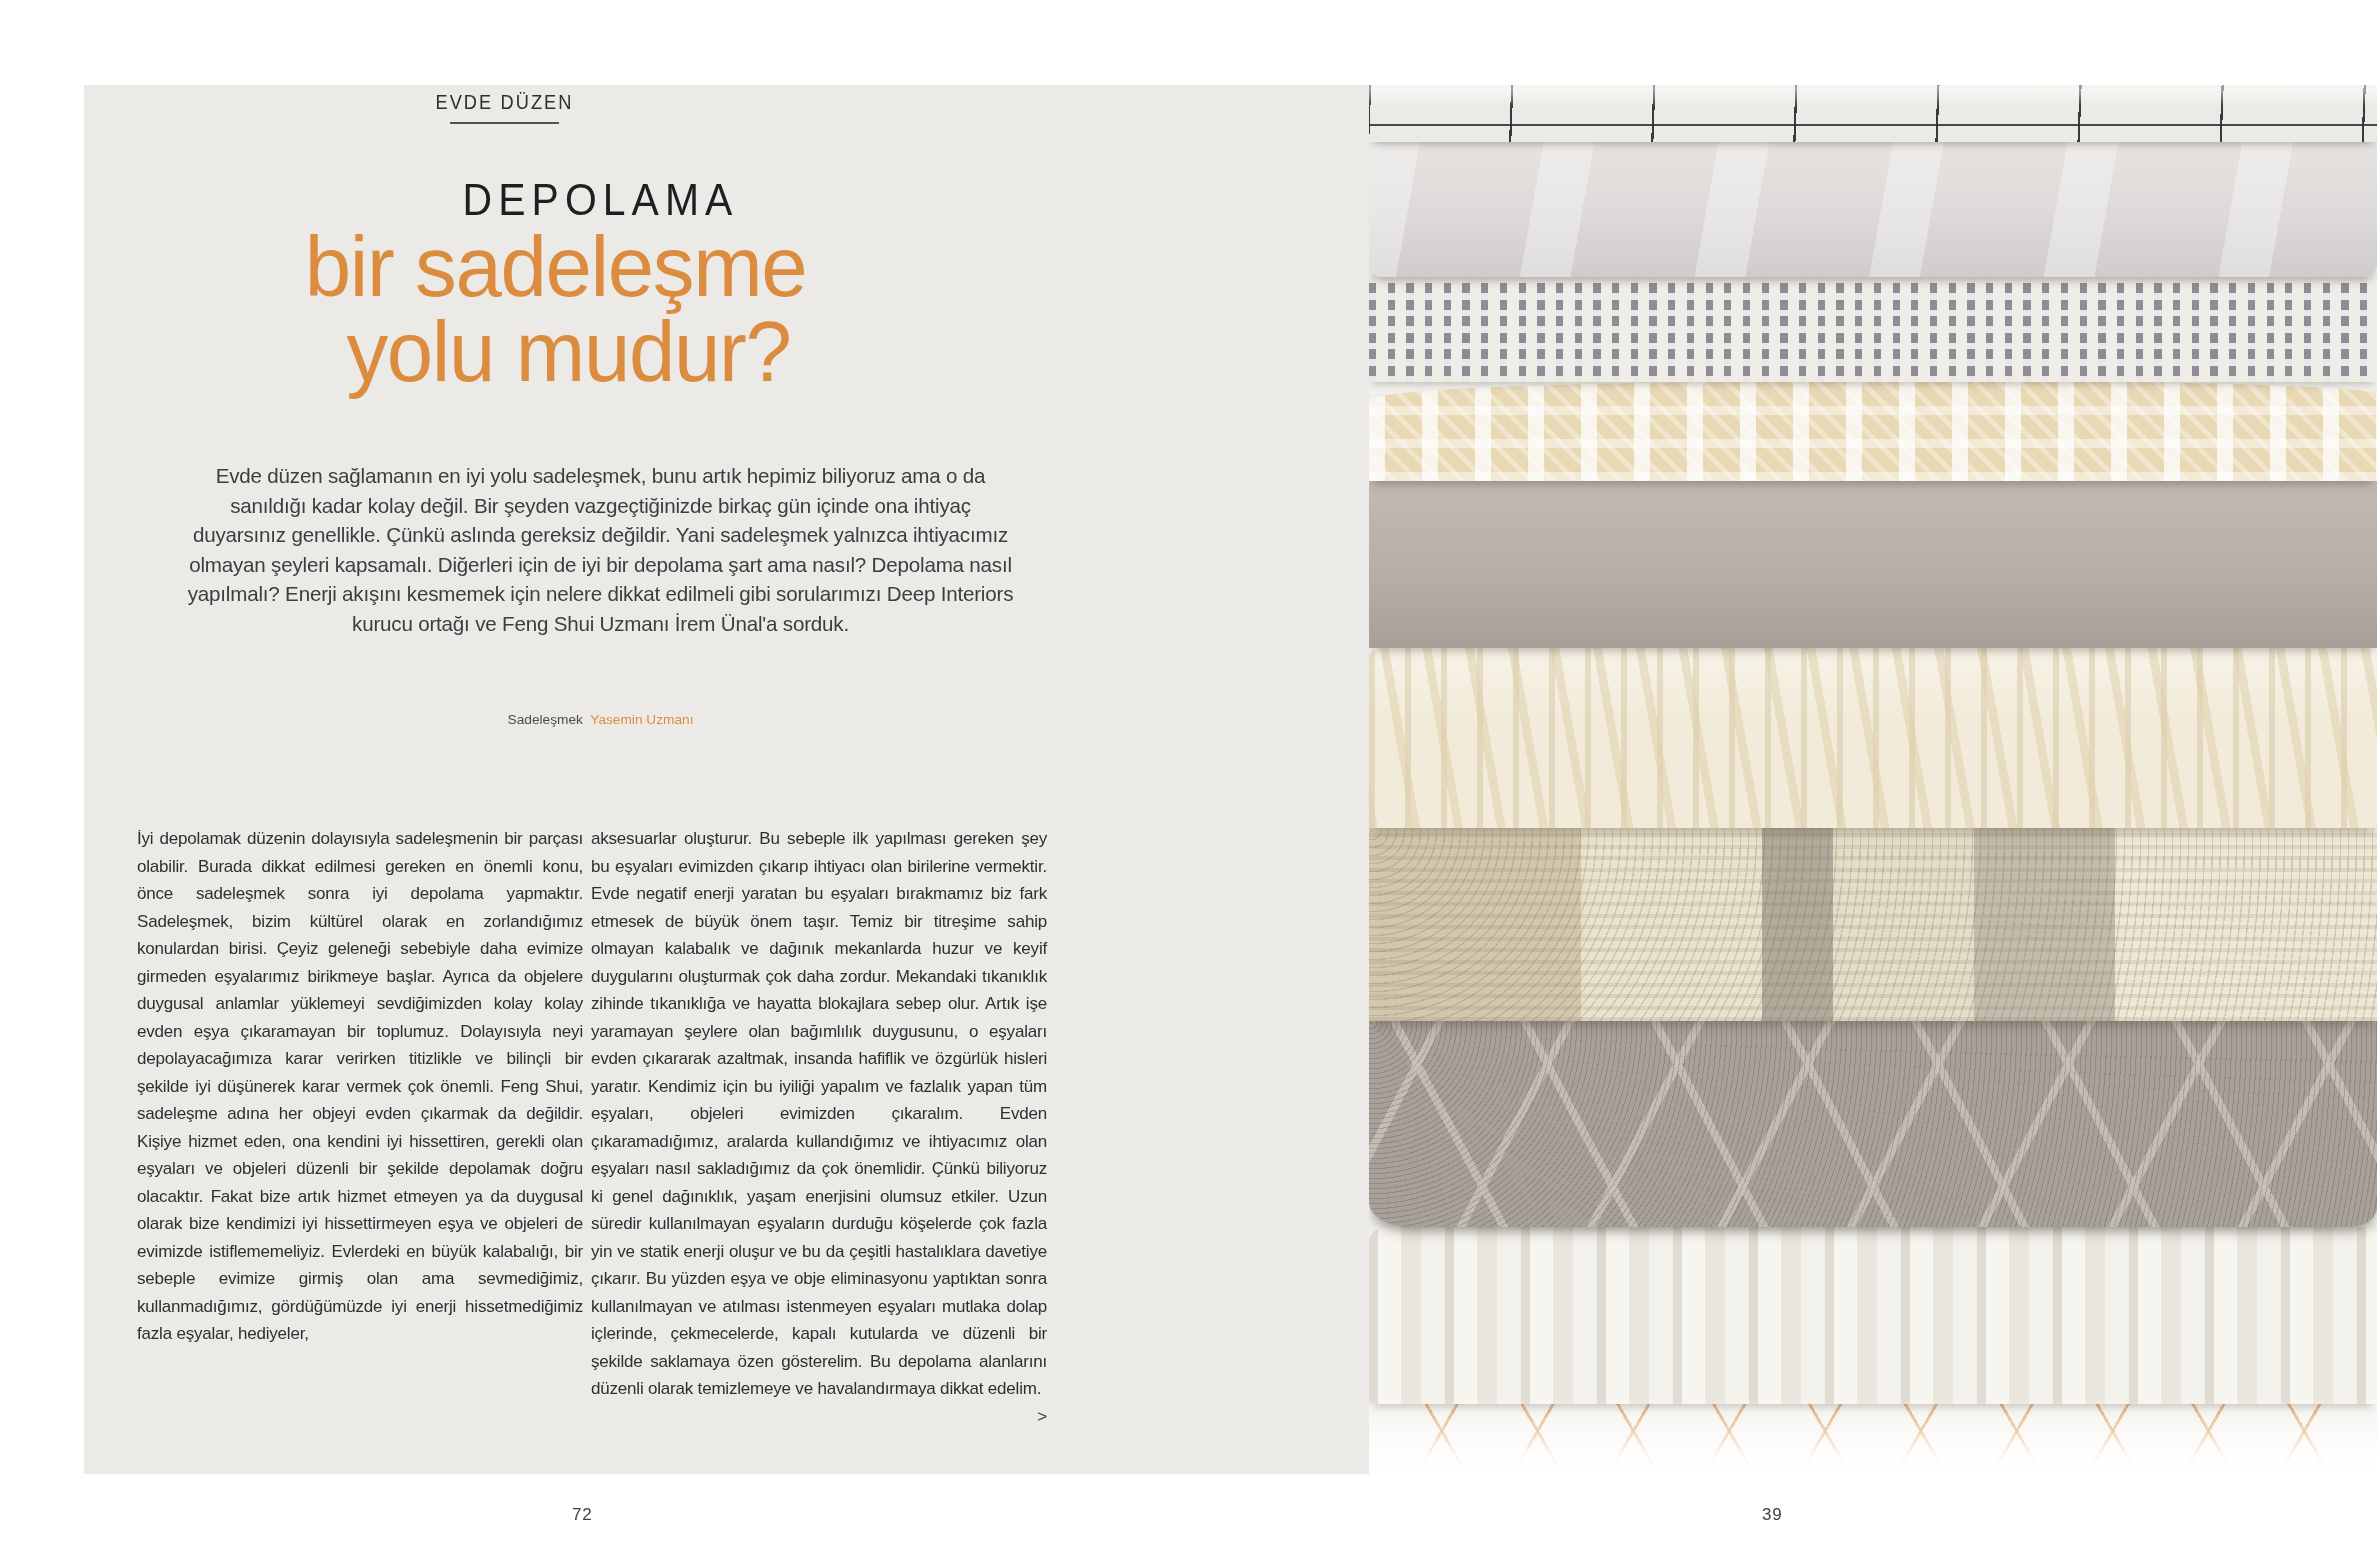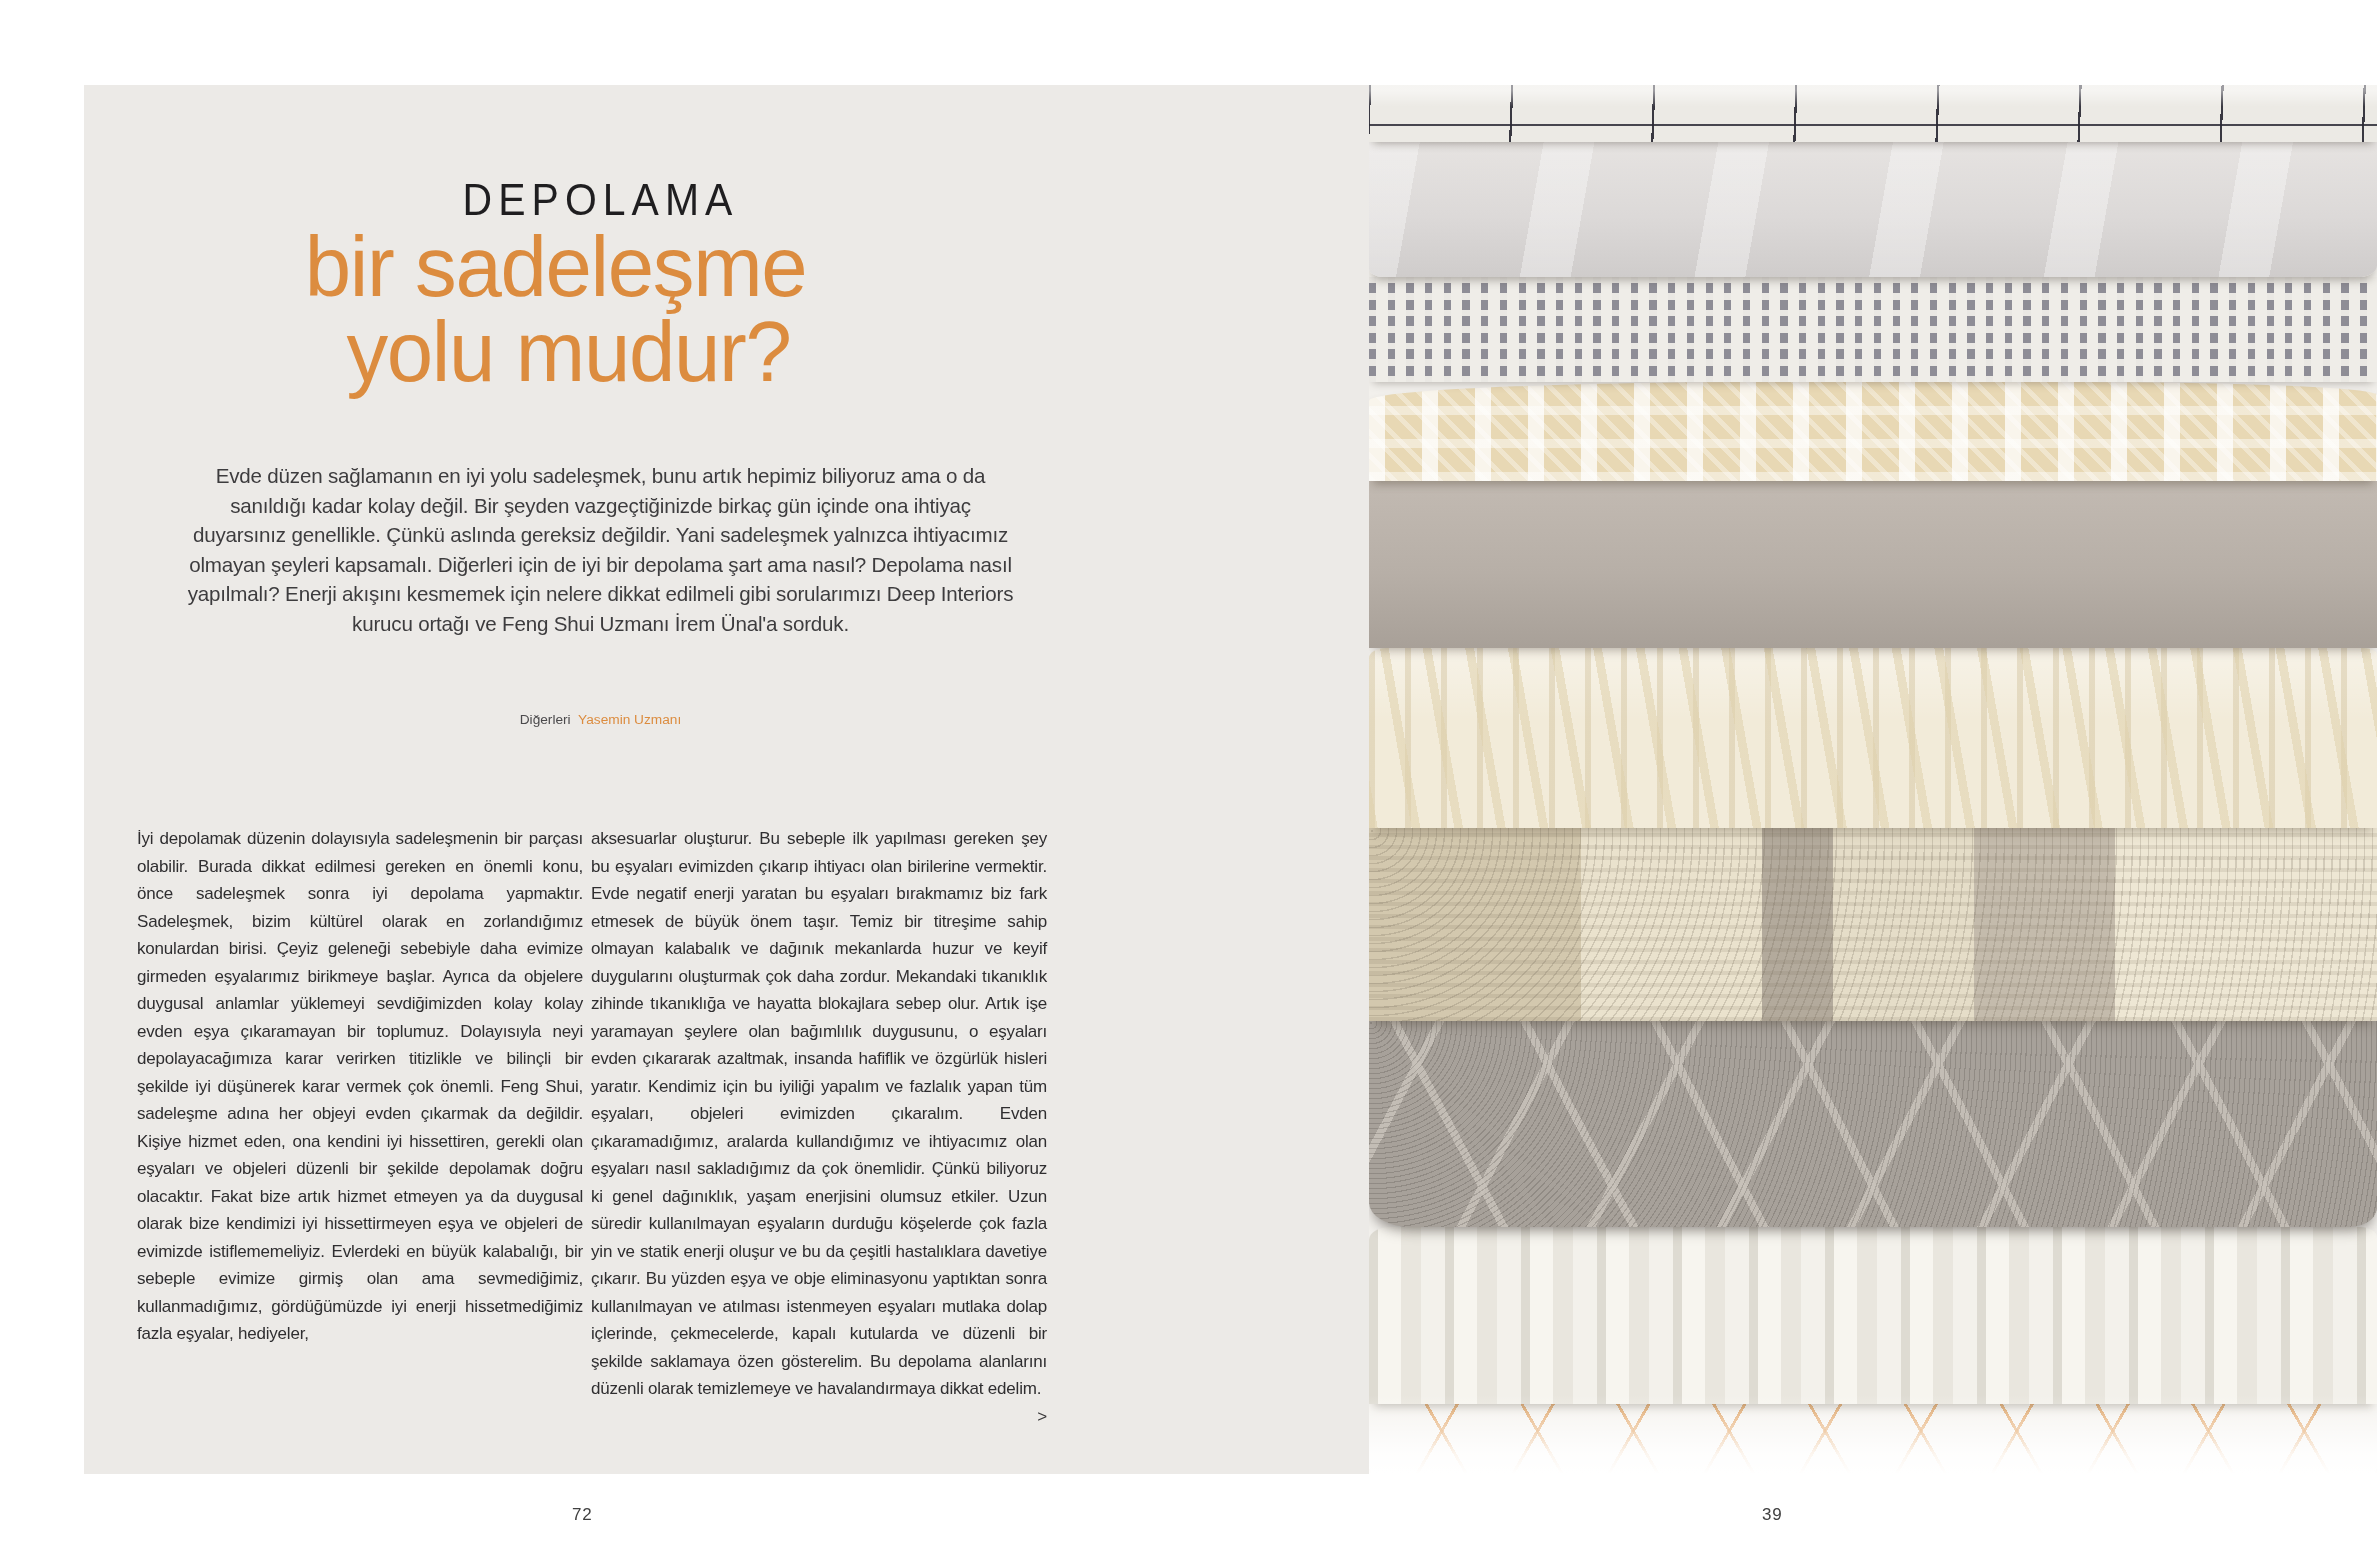--- a/index.html
+++ b/index.html
@@ -154,32 +154,36 @@
 </style>
 </head>
 <body>
 
 <div class="spread">
 
   <div class="left-panel"></div>
 
   <div class="left-content">
 
+    <div class="section-head">
+      <span class="section-label">EVDE DÜZEN</span>
+      <div class="section-underline"></div>
+    </div>
 
     <div class="kicker">DEPOLAMA</div>
 
     <div class="headline">
       <span class="hl1">bir sadeleşme</span>
       <span class="hl2">yolu mudur?</span>
     </div>
 
     <div class="intro">Evde düzen sağlamanın en iyi yolu sadeleşmek, bunu artık hepimiz biliyoruz ama o da sanıldığı kadar kolay değil. Bir şeyden vazgeçtiğinizde birkaç gün içinde ona ihtiyaç duyarsınız genellikle. Çünkü aslında gereksiz değildir. Yani sadeleşmek yalnızca ihtiyacımız olmayan şeyleri kapsamalı. Diğerleri için de iyi bir depolama şart ama nasıl? Depolama nasıl yapılmalı? Enerji akışını kesmemek için nelere dikkat edilmeli gibi sorularımızı Deep Interiors kurucu ortağı ve Feng Shui Uzmanı İrem Ünal'a sorduk.</div>
 
     <div class="byline">
-      <span class="prefix">Diğerleri</span>
+      <span class="prefix">Sadeleşmek</span>
       <span class="author">Yasemin Uzmanı</span>
     </div>
 
     <div class="columns">
       <div class="col col-left">
         <p>İyi depolamak düzenin dolayısıyla sadeleşmenin bir parçası olabilir. Burada dikkat edilmesi gereken en önemli konu, önce sadeleşmek sonra iyi depolama yapmaktır. Sadeleşmek, bizim kültürel olarak en zorlandığımız konulardan birisi. Çeyiz geleneği sebebiyle daha evimize girmeden eşyalarımız birikmeye başlar. Ayrıca da objelere duygusal anlamlar yüklemeyi sevdiğimizden kolay kolay evden eşya çıkaramayan bir toplumuz. Dolayısıyla neyi depolayacağımıza karar verirken titizlikle ve bilinçli bir şekilde iyi düşünerek karar vermek çok önemli. Feng Shui,  sadeleşme adına her objeyi evden çıkarmak da değildir. Kişiye hizmet eden, ona kendini iyi hissettiren, gerekli olan eşyaları ve objeleri düzenli bir şekilde depolamak doğru olacaktır. Fakat bize artık hizmet etmeyen ya da duygusal olarak bize kendimizi iyi hissettirmeyen eşya ve objeleri de evimizde istiflememeliyiz. Evlerdeki en büyük kalabalığı, bir sebeple evimize girmiş olan ama sevmediğimiz, kullanmadığımız, gördüğümüzde iyi enerji hissetmediğimiz fazla eşyalar, hediyeler,</p>
       </div>
       <div class="col col-right">
         <p>aksesuarlar oluşturur. Bu sebeple ilk yapılması gereken şey bu eşyaları evimizden çıkarıp ihtiyacı olan birilerine vermektir. Evde negatif enerji yaratan bu eşyaları bırakmamız biz fark etmesek de büyük önem taşır. Temiz bir titreşime sahip olmayan kalabalık ve dağınık mekanlarda huzur ve keyif duygularını oluşturmak çok daha zordur. Mekandaki tıkanıklık zihinde tıkanıklığa ve hayatta blokajlara sebep olur. Artık işe yaramayan şeylere olan bağımlılık duygusunu, o eşyaları evden çıkararak azaltmak, insanda hafiflik ve özgürlük hisleri yaratır. Kendimiz için bu iyiliği yapalım ve fazlalık yapan tüm eşyaları, objeleri evimizden çıkaralım. Evden çıkaramadığımız, aralarda kullandığımız ve ihtiyacımız olan eşyaları nasıl sakladığımız da çok önemlidir. Çünkü biliyoruz ki genel dağınıklık, yaşam enerjisini olumsuz etkiler. Uzun süredir kullanılmayan eşyaların durduğu köşelerde çok fazla yin ve statik enerji oluşur ve bu da çeşitli hastalıklara davetiye çıkarır. Bu yüzden eşya ve obje eliminasyonu yaptıktan sonra kullanılmayan ve atılması istenmeyen eşyaları mutlaka dolap içlerinde, çekmecelerde, kapalı kutularda ve düzenli bir şekilde saklamaya özen gösterelim. Bu depolama alanlarını düzenli olarak temizlemeye ve havalandırmaya dikkat edelim.</p>
         <span class="cont-mark">&gt;</span>

